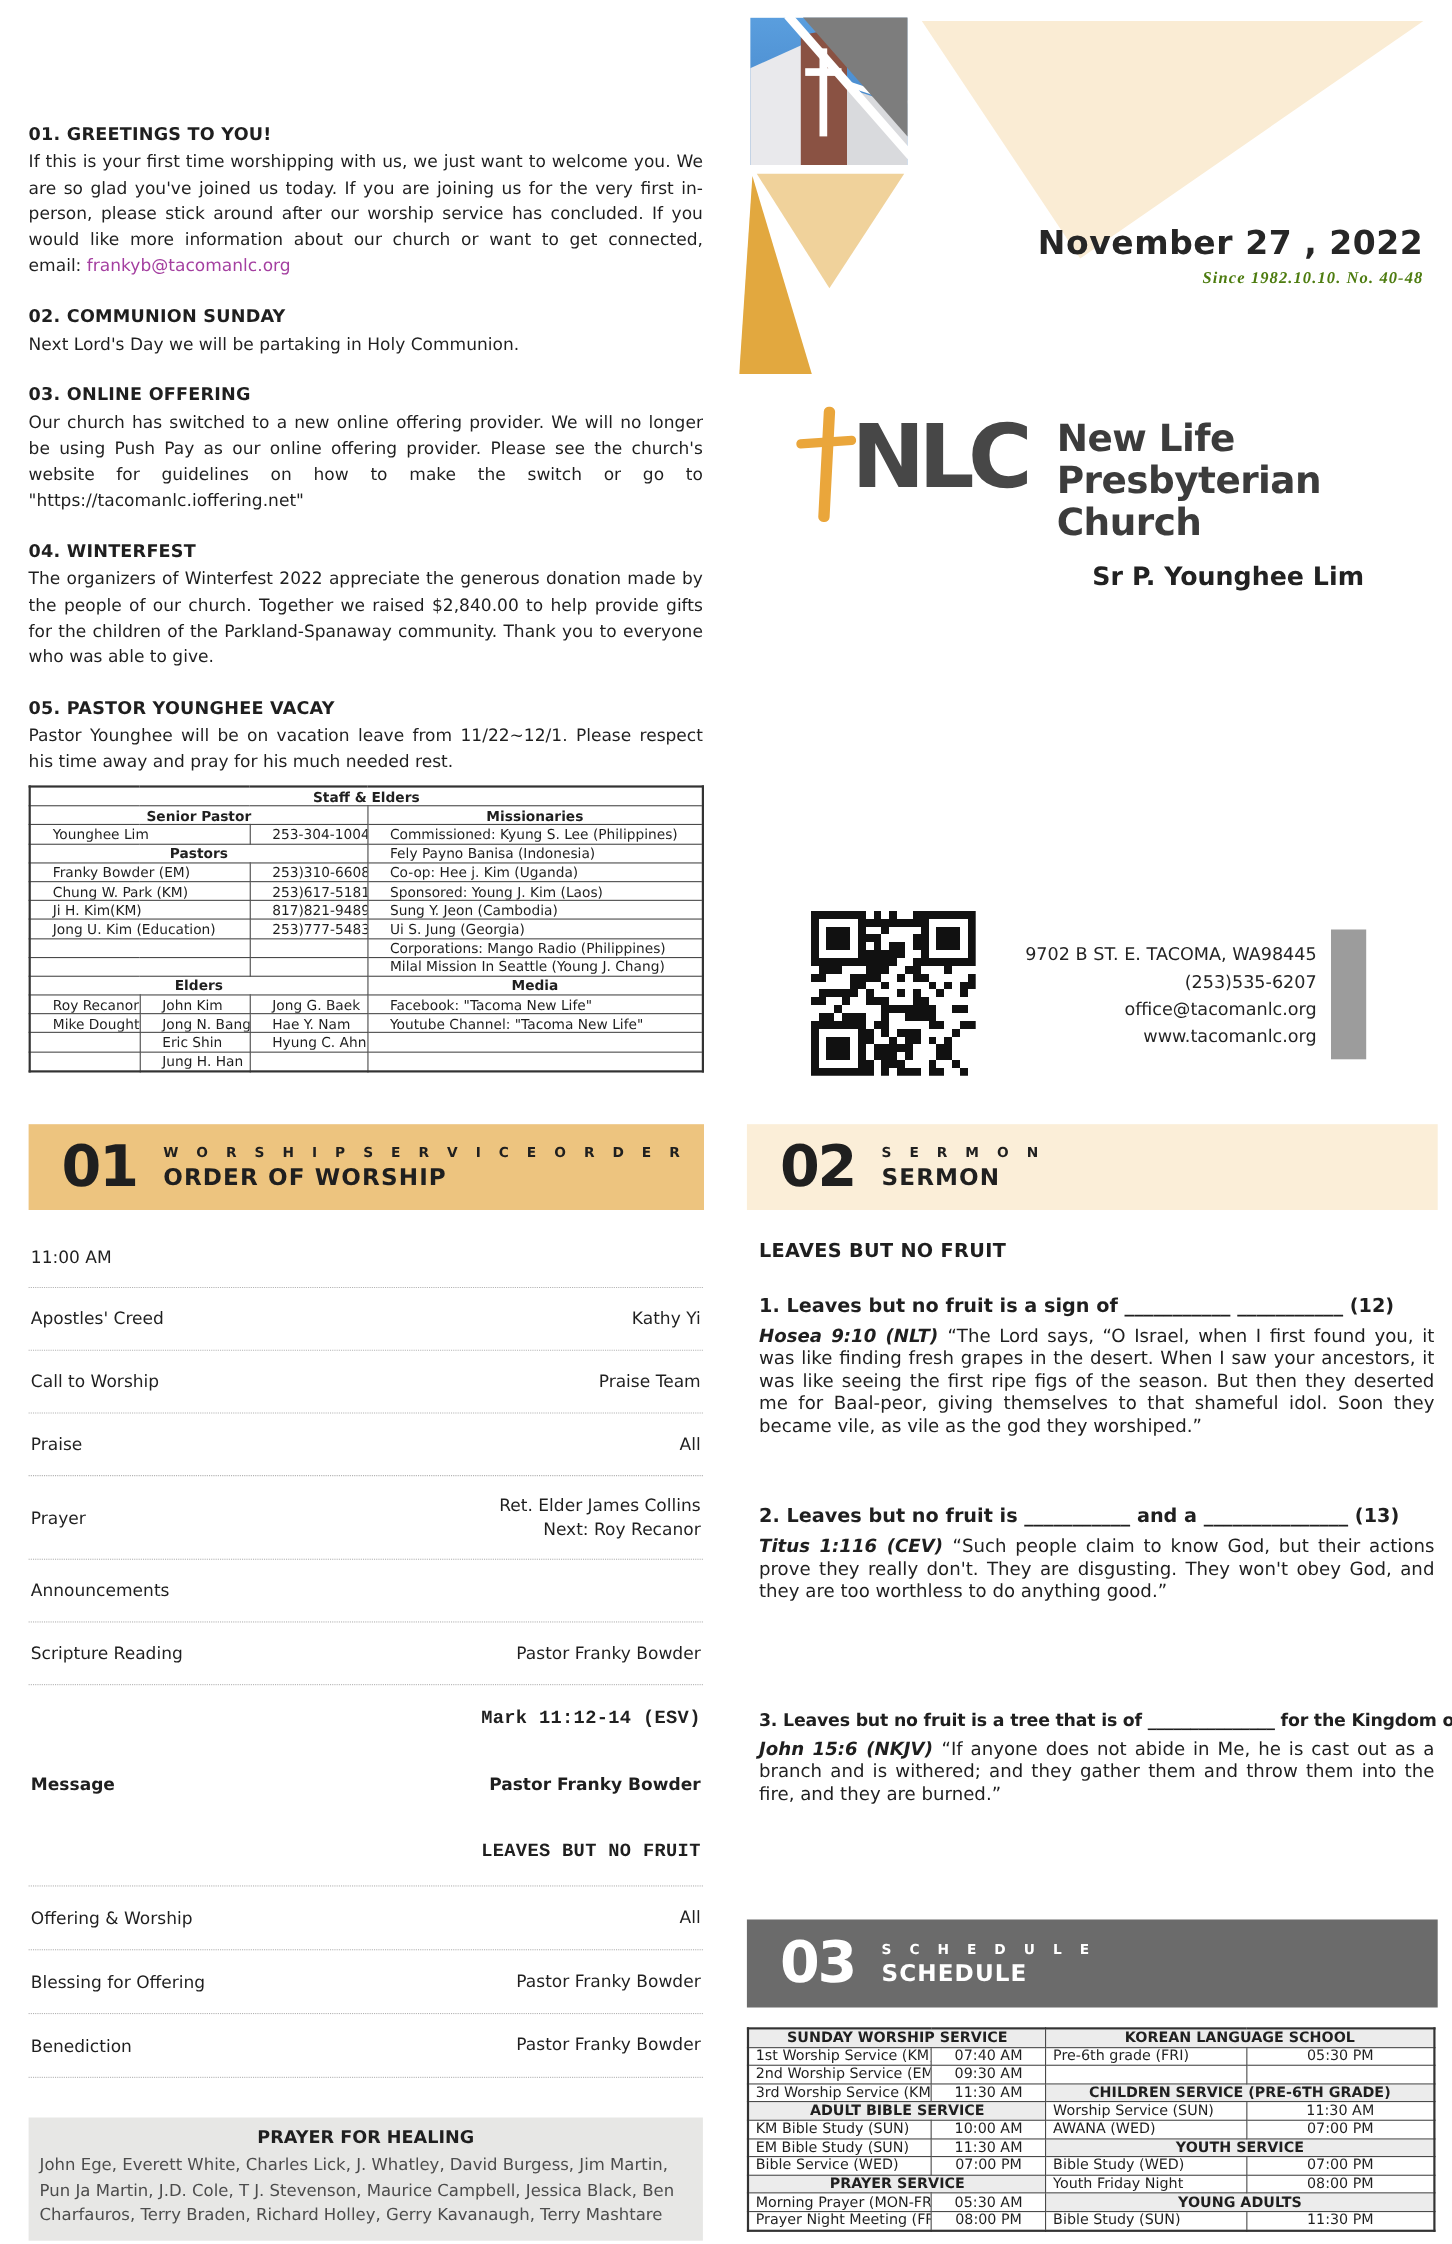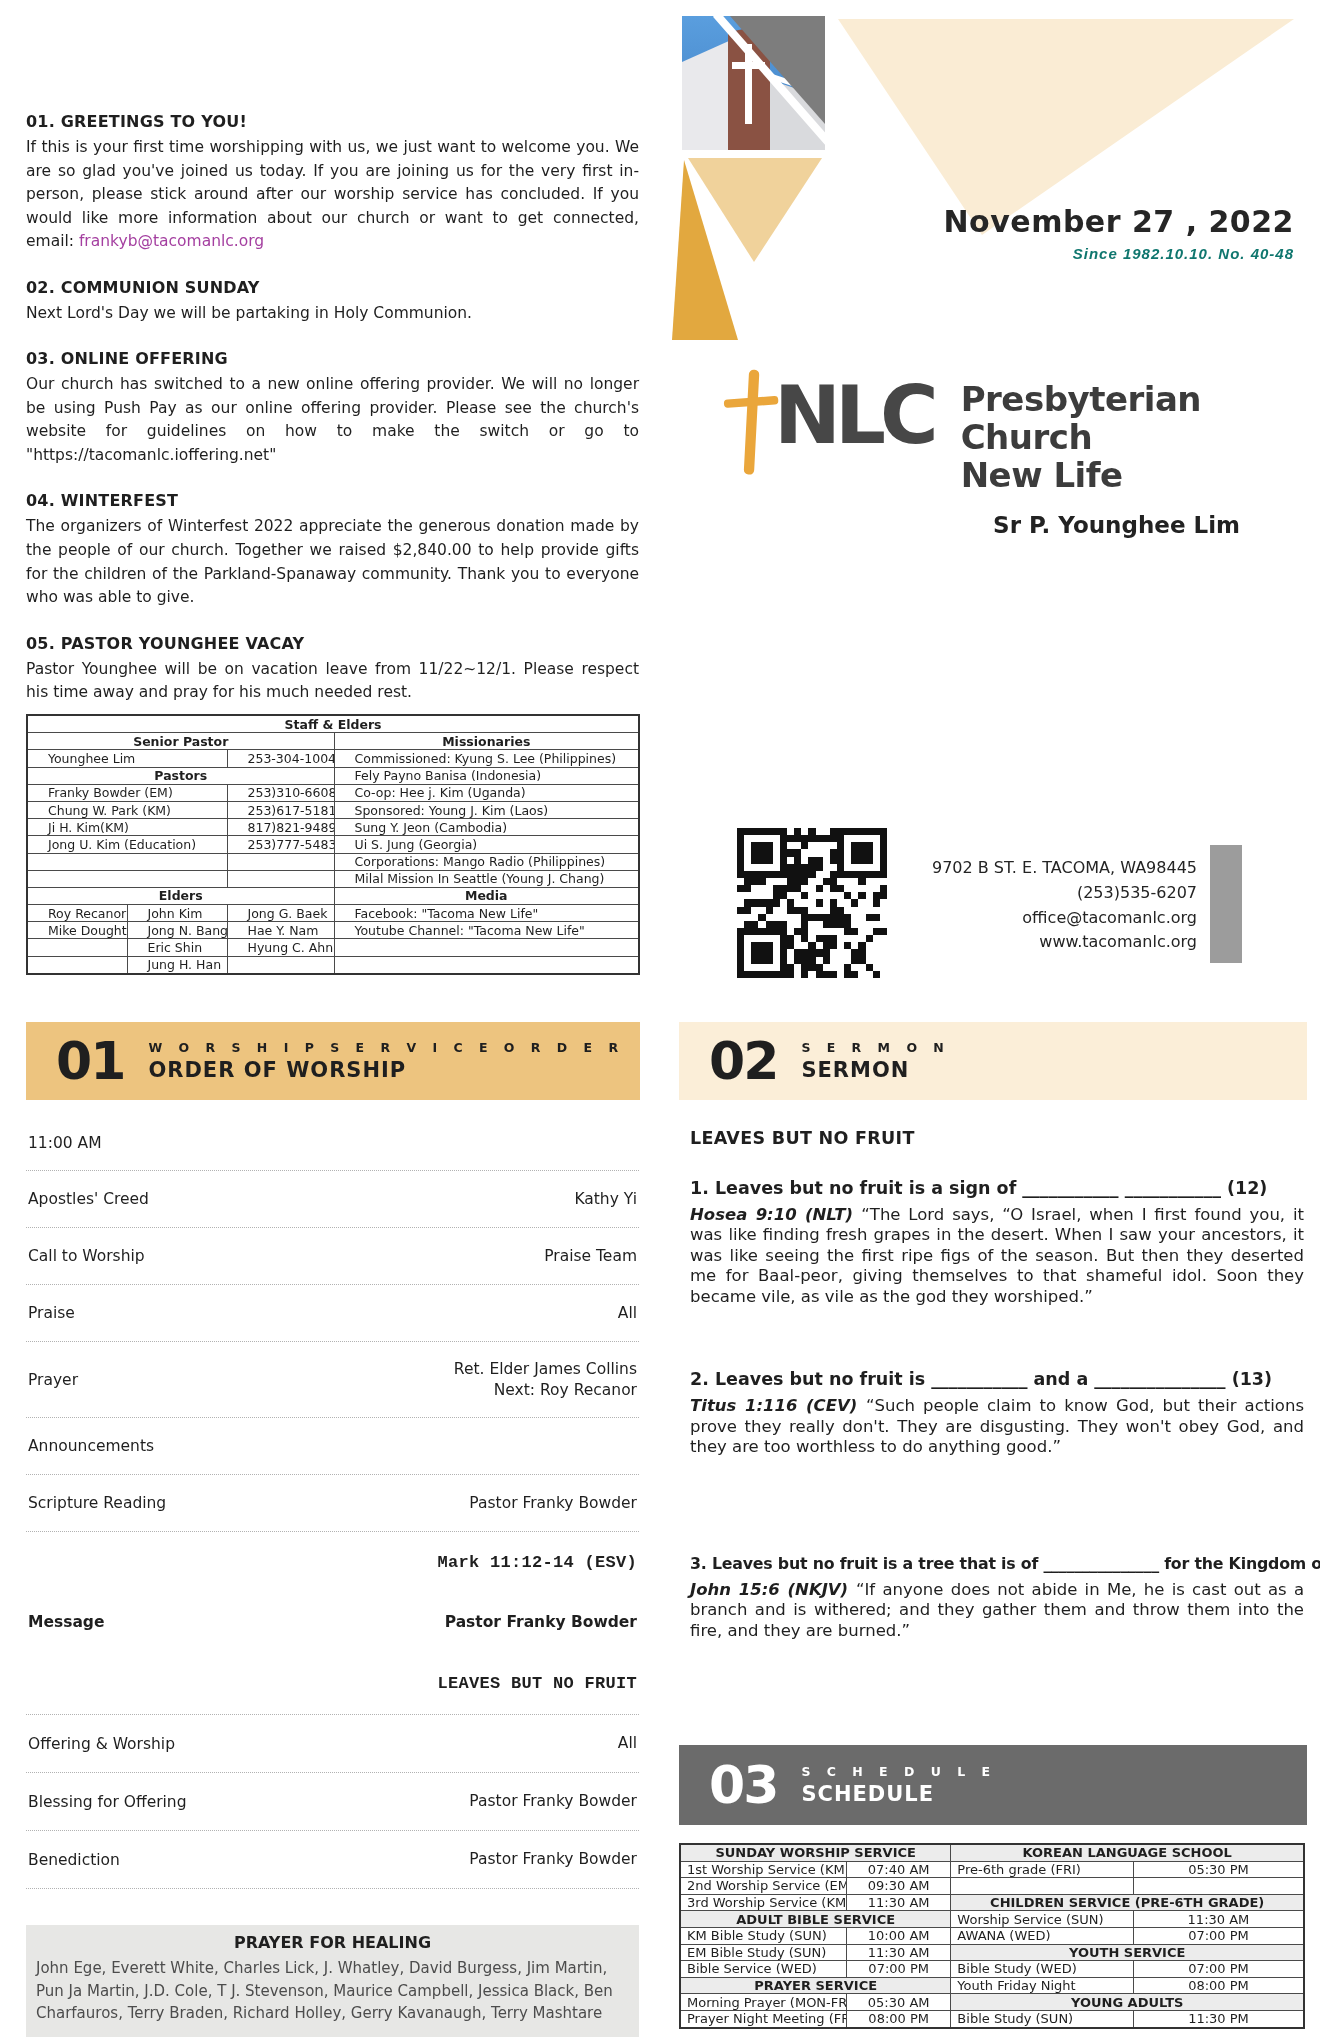--- a/index.html
+++ b/index.html
@@ -58,22 +58,22 @@
   #schedule-table{position:absolute;left:679px;top:1843px;width:626px;border-collapse:collapse;
                   border:2px solid #333;font-size:13px;table-layout:fixed;}
   #schedule-table td{border:1px solid #4a4a4a;padding:0 6px;height:15.6px;white-space:nowrap;overflow:hidden;}
   #schedule-table td.sch-h{font-weight:700;text-align:center;background:#ececec;}
   #schedule-table td.time{text-align:center;}
 
   
   #mosaic{position:absolute;left:672px;top:10px;}
   #date-block{position:absolute;right:26px;top:204px;text-align:right;}
   .date-line{font-size:30px;font-weight:600;color:#262626;letter-spacing:0.5px;}
-  .since-line{font-family:Liberation Sans, sans-serif;font-style:italic;font-weight:700;
-              font-size:15px;letter-spacing:1px;color:#0f766e;margin-top:6px;}
+  .since-line{font-family:Liberation Serif, serif;font-style:italic;font-weight:700;
+              font-size:15px;letter-spacing:1px;color:#4d7c0f;margin-top:6px;}
   #logo{position:absolute;left:722px;top:366px;display:flex;align-items:flex-start;}
   #logo .acronym{font-size:80px;font-weight:800;color:#474747;letter-spacing:-6px;line-height:0.95;
                  margin-left:-8px;margin-top:12px;}
   #logo .names{margin-left:28px;margin-top:14px;font-size:34px;font-weight:700;color:#3c3c3c;
                line-height:1.12;letter-spacing:-0.5px;}
   #senior-pastor{position:absolute;right:80px;top:512px;font-size:23px;font-weight:600;color:#222;}
   #qr-wrap{position:absolute;left:737px;top:828px;}
   #contact{position:absolute;right:123px;top:856px;text-align:right;font-size:16px;line-height:1.55;color:#242424;}
   #gray-bar{position:absolute;left:1210px;top:845px;width:32px;height:118px;background:#9c9c9c;}
 </style>
@@ -113,22 +113,22 @@
     <div class="since-line">Since 1982.10.10.  No.  40-48</div>
   </div>
 
   <div id="logo">
     <svg width="64" height="116" viewBox="0 0 64 116">
       <rect x="26" y="0" width="11" height="112" rx="5" fill="#eaa63b" transform="rotate(3 31 56)"></rect>
       <rect x="2" y="30" width="58" height="9" rx="4" fill="#eaa63b" transform="rotate(-4 31 34)"></rect>
     </svg>
     <span class="acronym">NLC</span>
     <div class="names">
+      <div>New Life</div>
       <div>Presbyterian Church</div>
-      <div>New Life</div>
     </div>
   </div>
 
   <div id="senior-pastor">Sr P. Younghee Lim</div>
 
   <div id="qr-wrap">
     <svg id="qr-svg" width="150" height="150" viewBox="0 0 147 147" shape-rendering="crispEdges">
         <rect x="0" y="0" width="7" height="7" fill="#111"></rect>
         <rect x="7" y="0" width="7" height="7" fill="#111"></rect>
         <rect x="14" y="0" width="7" height="7" fill="#111"></rect>

